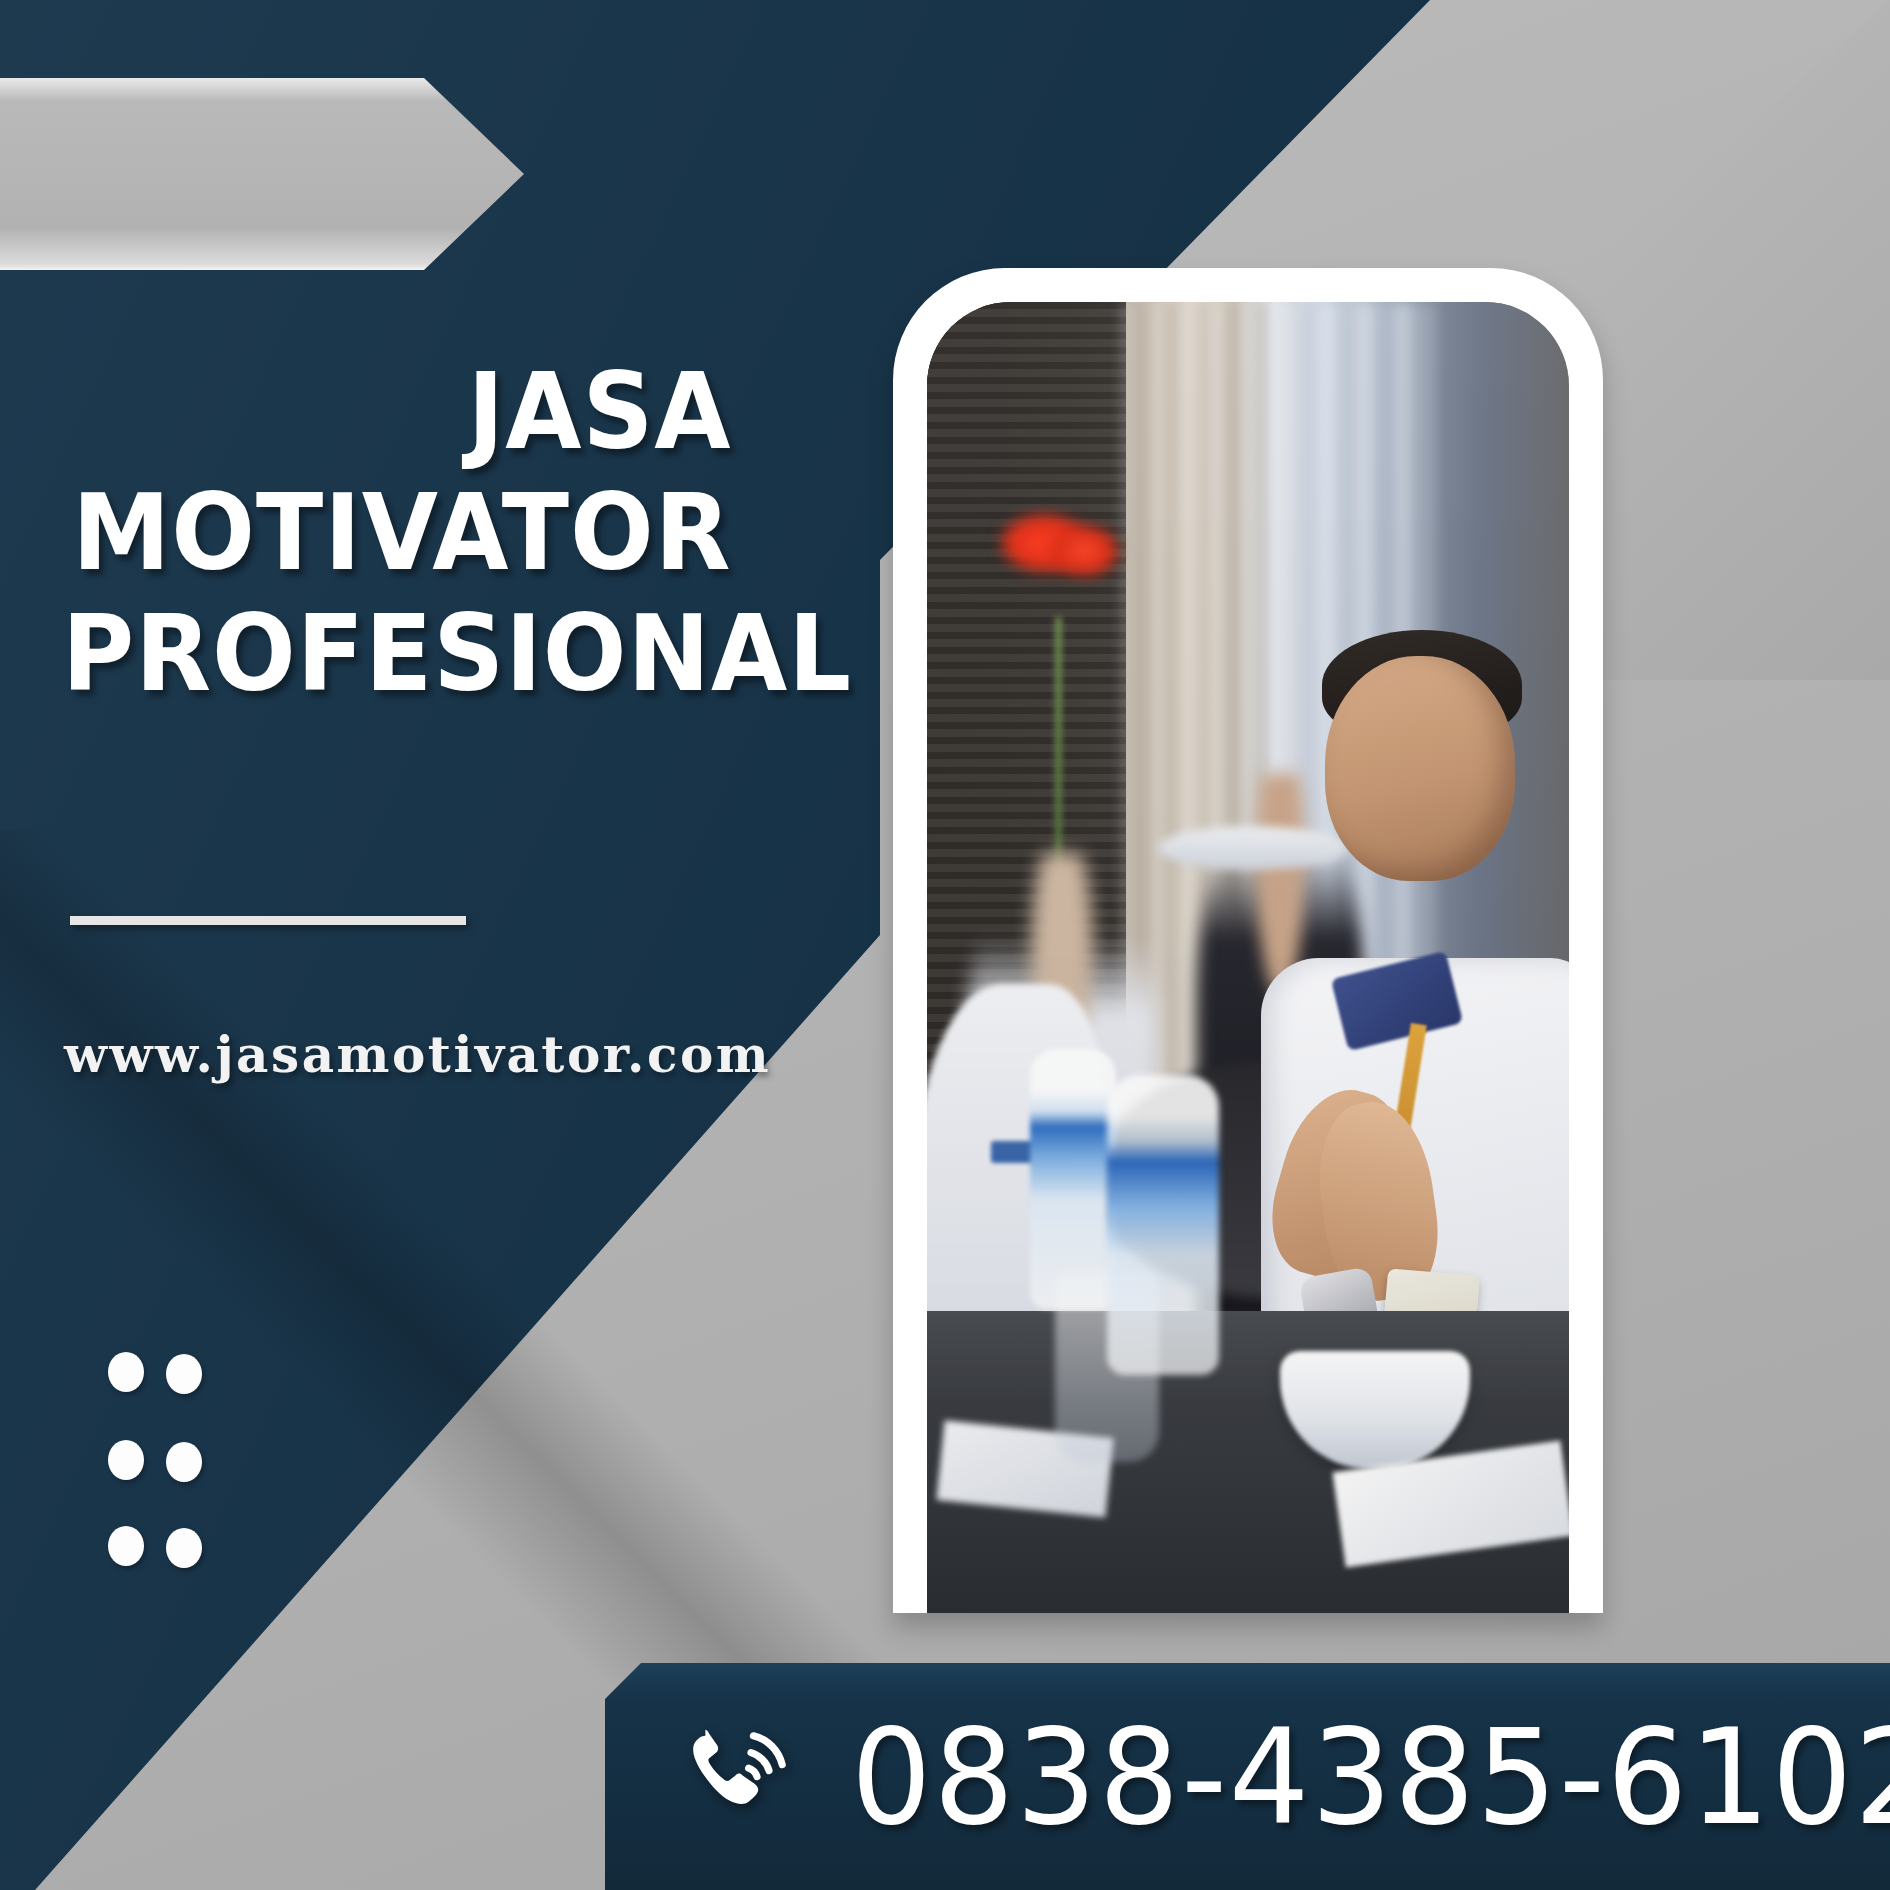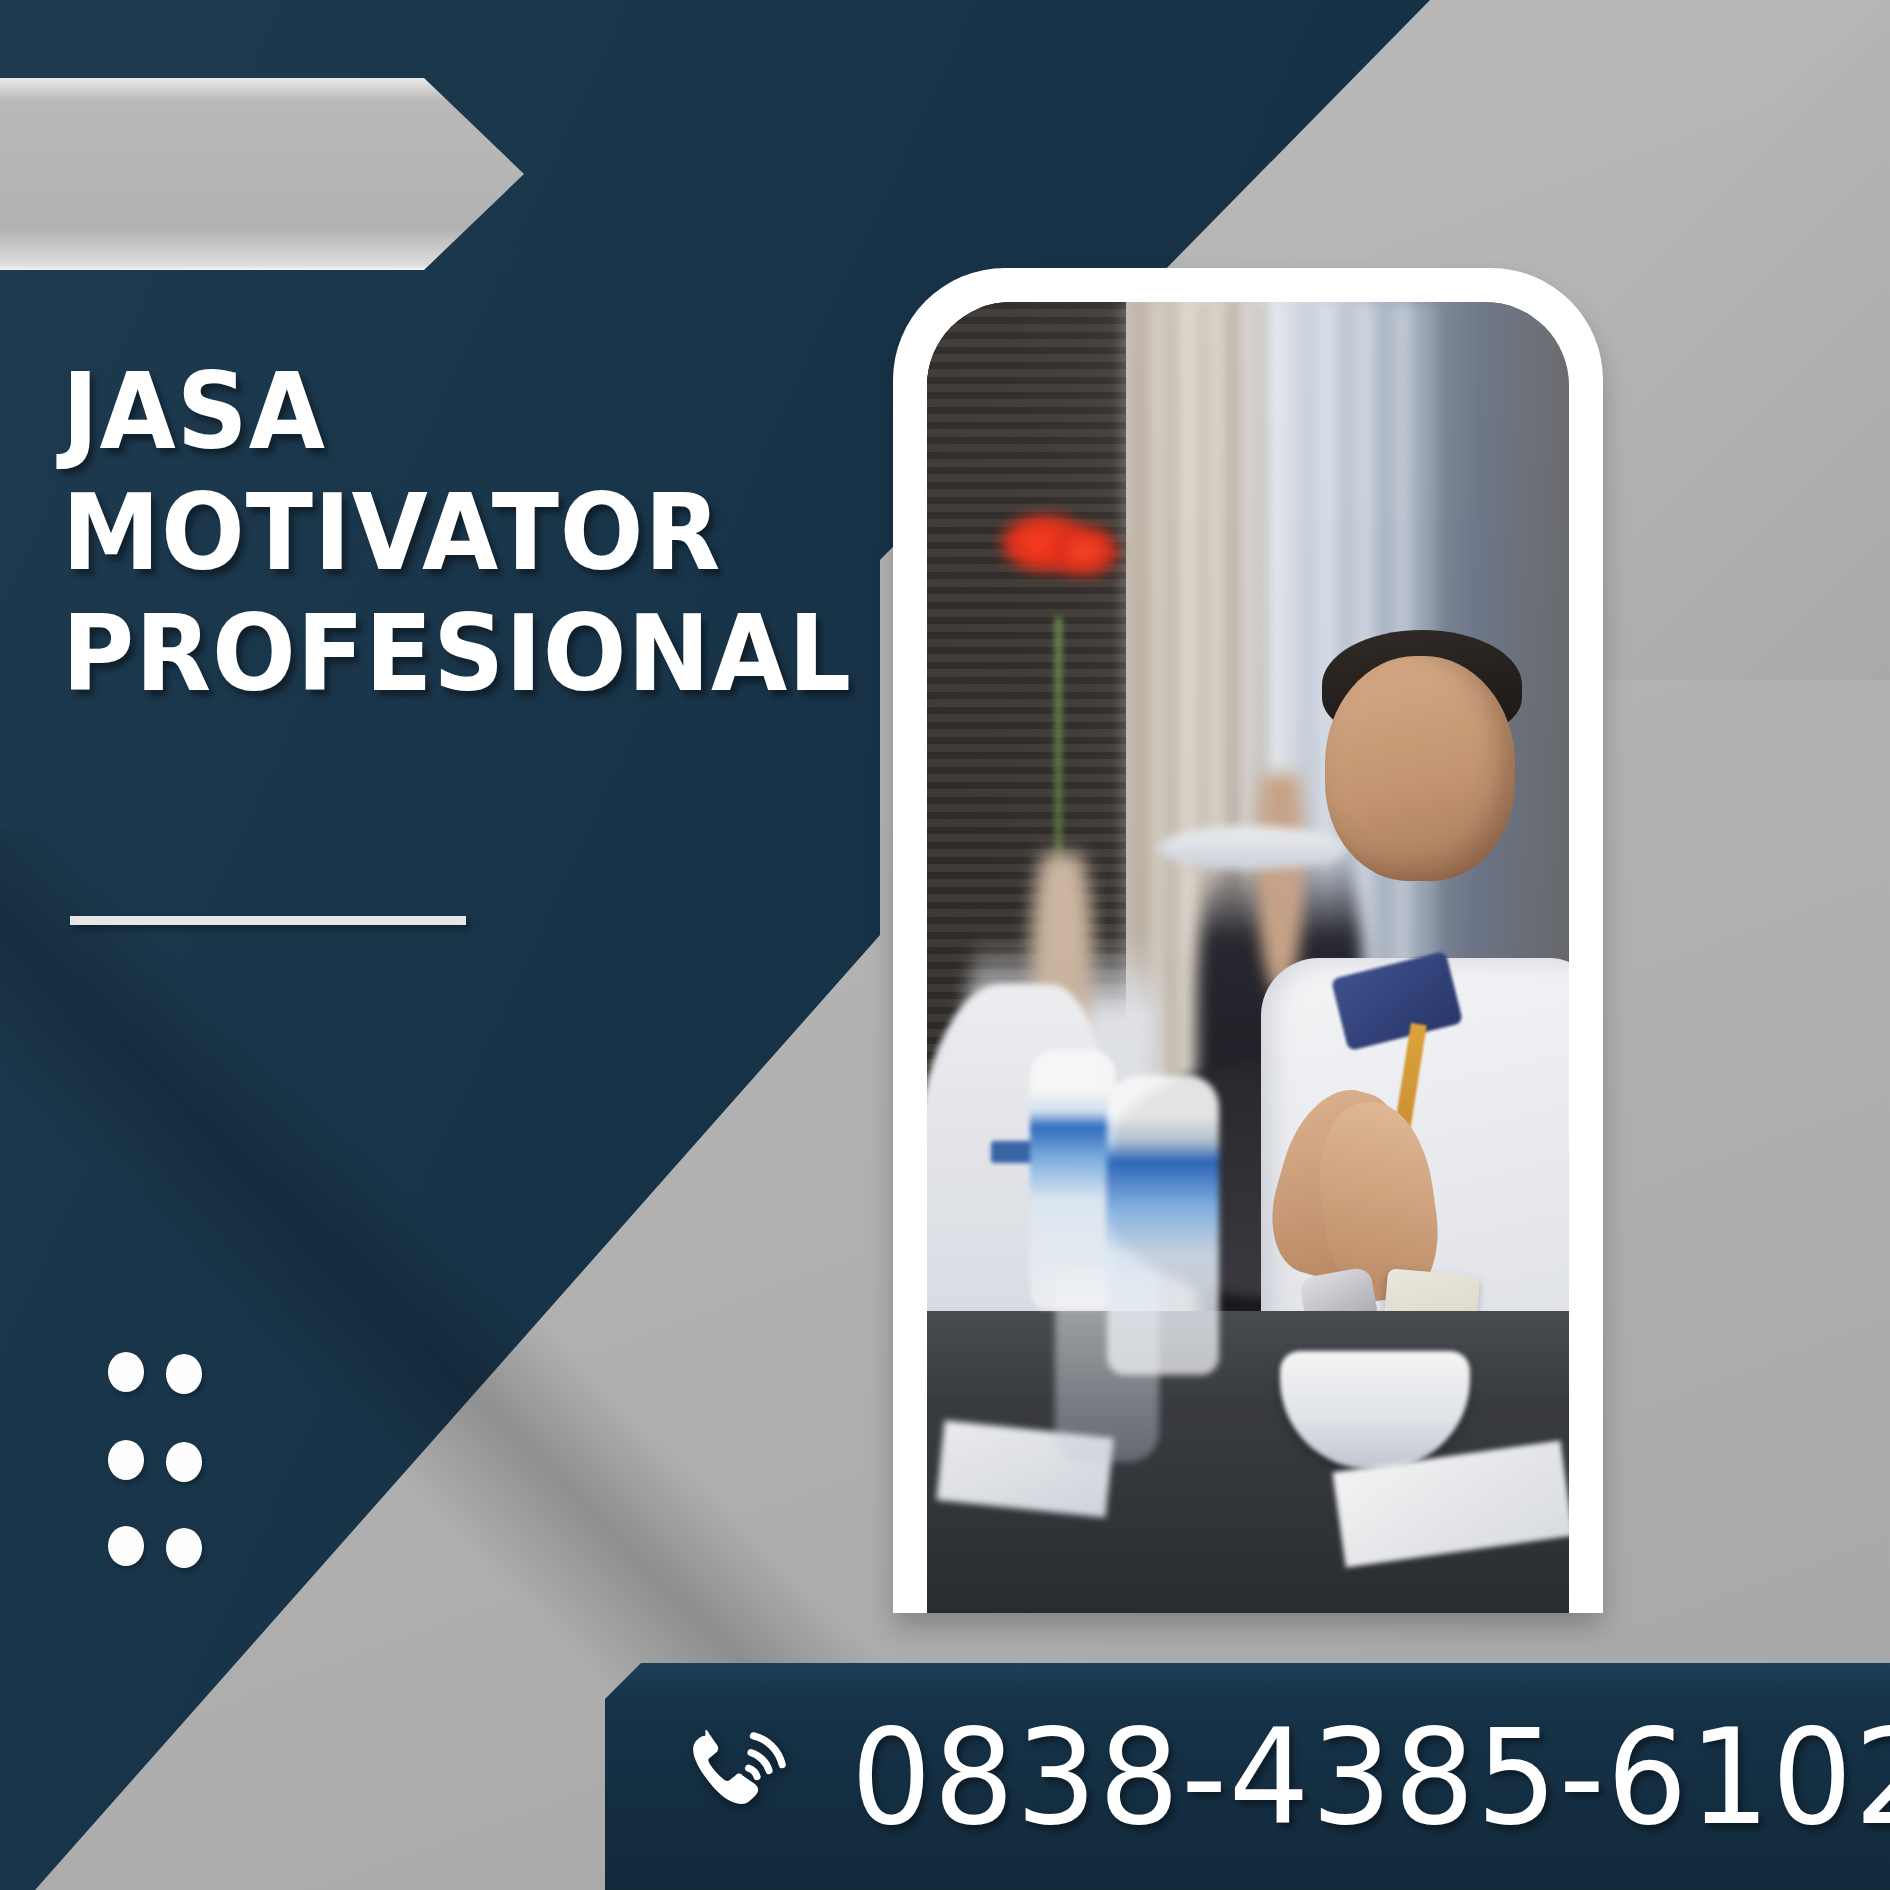--- a/index.html
+++ b/index.html
@@ -3,20 +3,21 @@
 <meta charset="utf-8">
 <style>
   html,body{margin:0;padding:0;background:#fff;}
   body{font-family:"Liberation Sans",sans-serif;}
 
   #poster{
     position:relative;
     width:1890px;height:1890px;
     overflow:hidden;
     background:#163349;
+    text-align:right;
   }
 
   
   .wedge-topright{
     position:absolute;top:0;right:0;
     width:760px;height:680px;
     background:linear-gradient(135deg,#c4c4c4 0%,#b4b4b4 55%,#a9a9a9 100%);
     clip-path:polygon(100% 0, 100% 100%, 0 100%);
   }
   
@@ -314,20 +315,21 @@
   <div class="arrow-banner"></div>
 
   <div class="headline">
     <span class="ln">JASA</span>
     <span class="ln">MOTIVATOR</span>
     <span class="ln">PROFESIONAL</span>
   </div>
 
   <div class="divider"></div>
 
+  <div class="website">www.jasamotivator.com</div>
 
   <div class="dots">
     <span class="dot" style="left:0;top:0;"></span>
     <span class="dot" style="left:58px;top:2px;"></span>
     <span class="dot" style="left:0;top:88px;"></span>
     <span class="dot" style="left:58px;top:90px;"></span>
     <span class="dot" style="left:0;top:174px;"></span>
     <span class="dot" style="left:58px;top:176px;"></span>
   </div>
 

